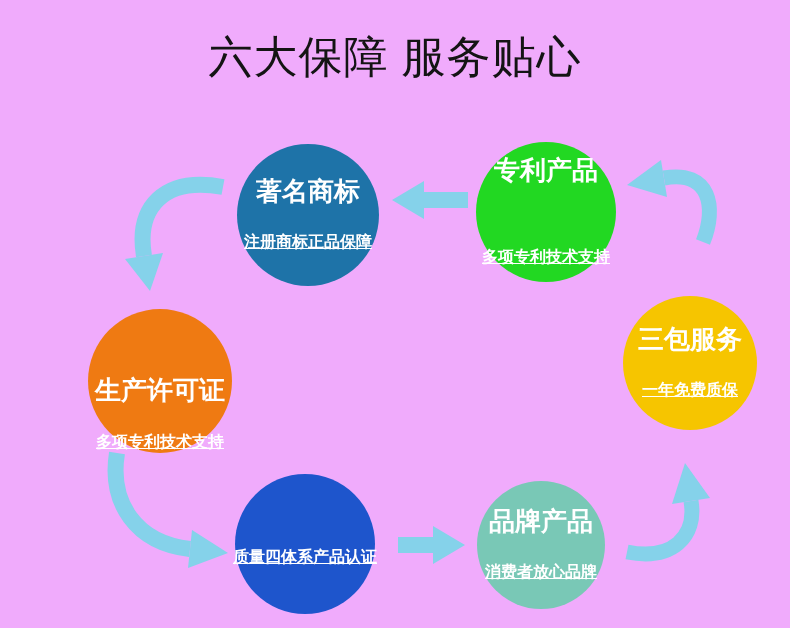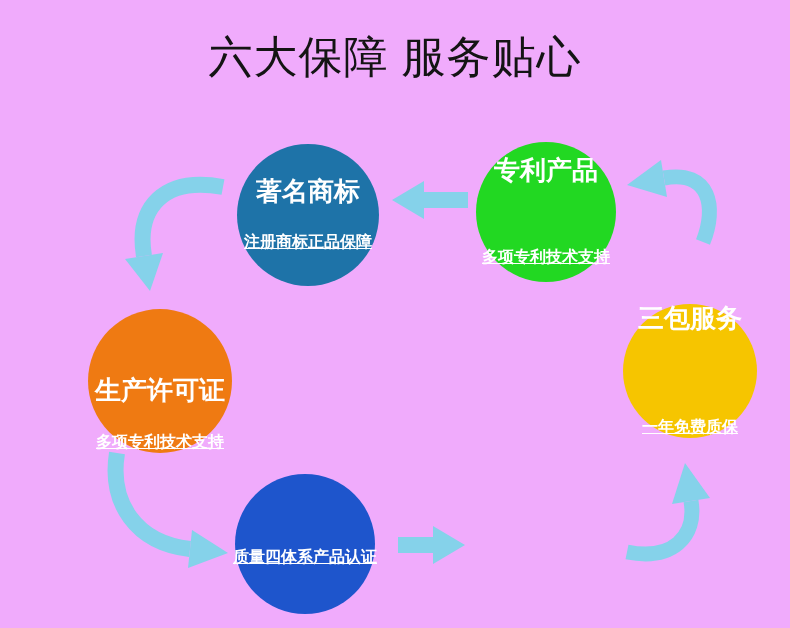--- a/index.html
+++ b/index.html
@@ -55,21 +55,21 @@
     font-size: 16px;
     font-weight: 700;
     margin-top: 26px;
     white-space: nowrap;
     text-decoration: underline;
   }
   
   .c-trademark { left: 237px; top: 144px; width: 142px; height: 142px; }
   .c-patent    { left: 476px; top: 142px; width: 140px; height: 140px; }
   .c-license   { left:  88px; top: 309px; width: 144px; height: 144px; }
-  .c-service   { left: 623px; top: 304px; width: 134px; height: 134px; justify-content: space-between; }
+  .c-service   { left: 623px; top: 296px; width: 134px; height: 134px; }
   .c-iso       { left: 235px; top: 474px; width: 140px; height: 140px; }
   .c-brand     { left: 477px; top: 481px; width: 128px; height: 128px; }
   .arrows {
     position: absolute;
     inset: 0;
     pointer-events: none;
   }
 </style>
 </head>
 <body>
@@ -122,14 +122,18 @@
 
   <div class="circle c-service" style="background-color: rgb(246, 197, 0);">
     <div class="c-title">三包服务</div>
     <div class="c-sub">一年免费质保</div>
   </div>
 
   <div class="circle c-iso" style="background-color: rgb(30, 85, 204);">
     <div class="c-sub">质量四体系产品认证</div>
   </div>
 
+  <div class="circle c-brand" style="background-color: rgb(121, 200, 182);">
+    <div class="c-title">品牌产品</div>
+    <div class="c-sub">消费者放心品牌</div>
+  </div>
 
 </div>
 
 </body></html>

